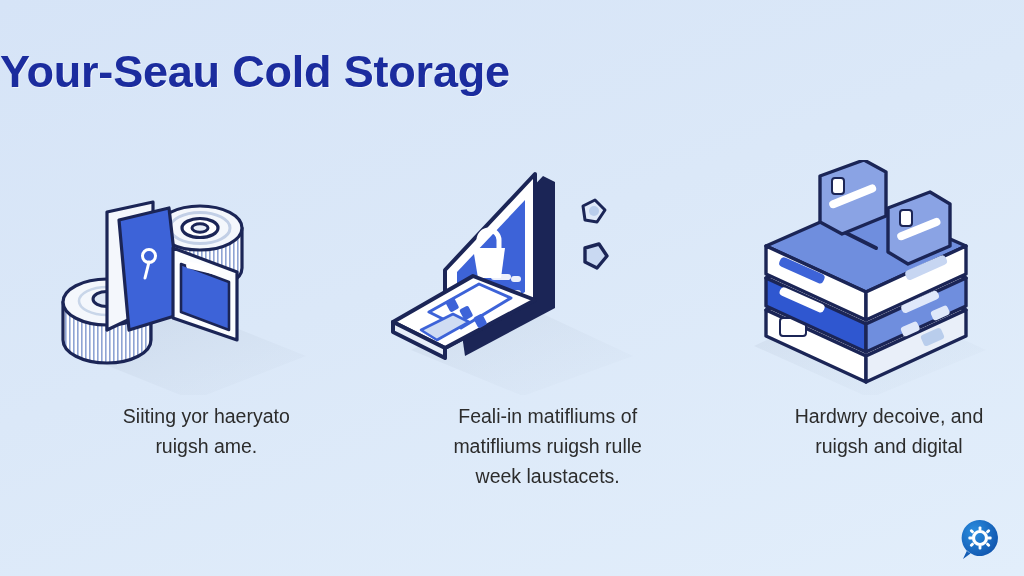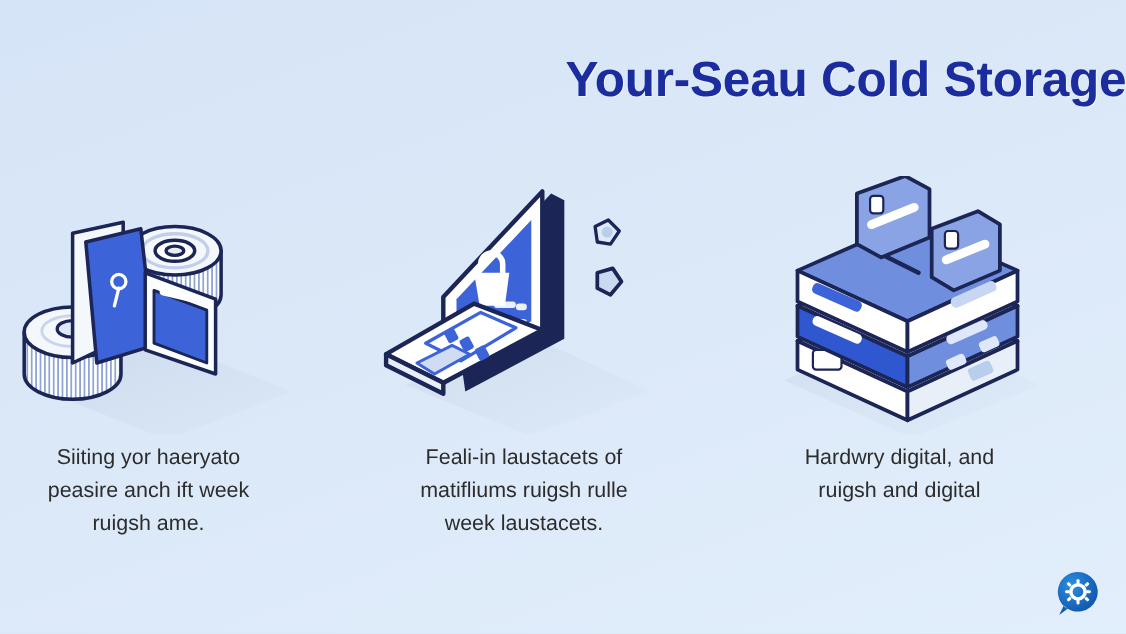--- a/index.html
+++ b/index.html
@@ -21,21 +21,21 @@
     background: linear-gradient(160deg, #d6e4f7 0%, #dbe8f8 45%, #e2eefb 100%);
     overflow: hidden;
   }
 
   
   .title {
     position: absolute;
     top: 46px;
     left: 0;
     width: 1024px;
-    text-align: right;
+    text-align: left;
     font-size: 45px;
     font-weight: bold;
     letter-spacing: -0.2px;
     color: #1b2c9e;
     text-shadow: 1px 1px 0 rgba(255,255,255,0.55);
   }
 
   
   .columns {
     position: absolute;
@@ -44,21 +44,21 @@
     width: 1024px;
     height: 360px;
     display: flex;
     flex-direction: row;
   }
   .column {
     flex: 1 1 33.33%;
     position: relative;
     display: flex;
     flex-direction: column;
-    align-items: flex-start;
+    align-items: flex-end;
   }
   .art {
     position: relative;
     width: 300px;
     height: 235px;
   }
   .art svg { display: block; width: 300px; height: 235px; }
 
   .caption {
     width: 270px;
@@ -129,21 +129,20 @@
 
           <g>
             <path d="M132,88 L196,112 L196,180 L132,158 Z" fill="#fbfdff" stroke="#1b2556" stroke-width="3.2" stroke-linejoin="round"></path>
             <path d="M140,104 L188,122 L188,170 L140,152 Z" fill="#3d63d8" stroke="#1b2556" stroke-width="2.6" stroke-linejoin="round"></path>
             <rect x="146" y="101" width="34" height="7" rx="3.5" fill="#ffffff" transform="rotate(13 146 101)"></rect>
           </g>
         </svg>
       </div>
       <div class="caption">
         <div>Siiting yor haeryato</div>
-        <div>peasire anch ift week</div>
         <div>ruigsh ame.</div>
       </div>
     </div>
 
     <div class="column">
       <div class="art">
         <svg viewBox="0 0 300 235" xmlns="http://www.w3.org/2000/svg">
           <defs>
             <linearGradient id="shadow2" x1="0" y1="0" x2="1" y2="1">
               <stop offset="0%" stop-color="#b9c6d8" stop-opacity="0.7"></stop>
@@ -181,21 +180,21 @@
           <g>
             <path d="M200,46 L212,40 L222,50 L214,62 L202,60 Z" fill="#dfe9f9" stroke="#1b2556" stroke-width="3" stroke-linejoin="round"></path>
             <circle cx="211" cy="51" r="5" fill="#b9cdec"></circle>
           </g>
           <g>
             <path d="M202,88 L216,84 L224,96 L214,108 L202,102 Z" fill="#c9d9f2" stroke="#1b2556" stroke-width="3.4" stroke-linejoin="round"></path>
           </g>
         </svg>
       </div>
       <div class="caption">
-        <div>Feali-in laustacets of</div>
+        <div>Feali-in matifliums of</div>
         <div>matifliums ruigsh rulle</div>
         <div>week laustacets.</div>
       </div>
     </div>
 
     <div class="column">
       <div class="art">
         <svg viewBox="0 0 300 235" xmlns="http://www.w3.org/2000/svg">
           <defs>
             <linearGradient id="shadow3" x1="0" y1="0" x2="1" y2="1">
@@ -240,21 +239,21 @@
             <rect x="104" y="42" width="50" height="8" rx="4" fill="#ffffff" transform="rotate(-22 104 42)"></rect>
           </g>
           <g>
             <path d="M164,48 L206,32 L226,44 L226,86 L184,104 L164,92 Z" fill="#8aa3e4" stroke="#1b2556" stroke-width="3.4" stroke-linejoin="round"></path>
             <rect x="176" y="50" width="12" height="16" rx="3" fill="#ffffff" stroke="#1b2556" stroke-width="2"></rect>
             <rect x="172" y="74" width="46" height="8" rx="4" fill="#ffffff" transform="rotate(-22 172 74)"></rect>
           </g>
         </svg>
       </div>
       <div class="caption">
-        <div>Hardwry digital, and</div>
+        <div>Hardwry decoive, and</div>
         <div>ruigsh and digital</div>
       </div>
     </div>
 
   </div>
 
   <div class="logo-badge">
     <svg viewBox="0 0 44 44" xmlns="http://www.w3.org/2000/svg">
       <defs>
         <radialGradient id="logoGrad" cx="35%" cy="30%" r="80%">

